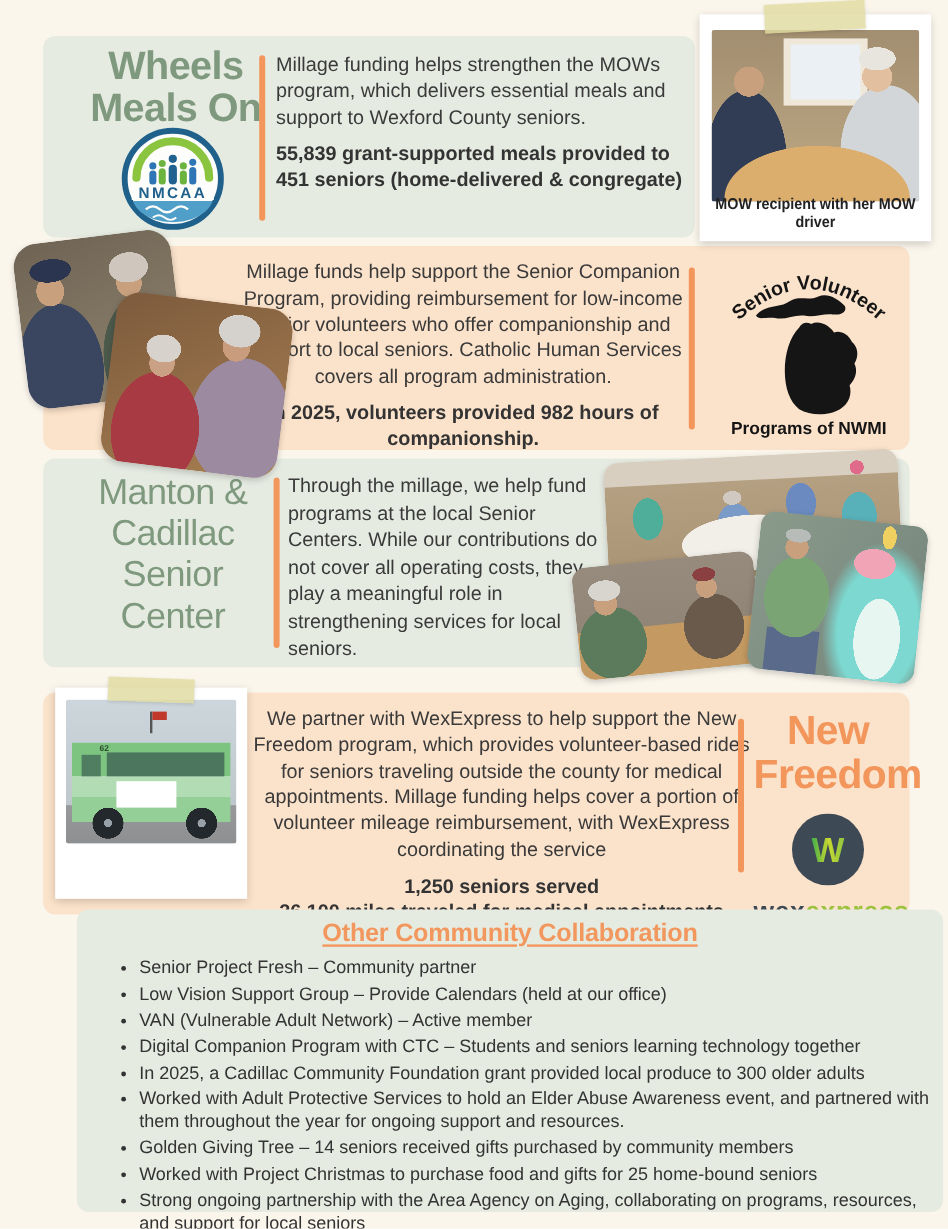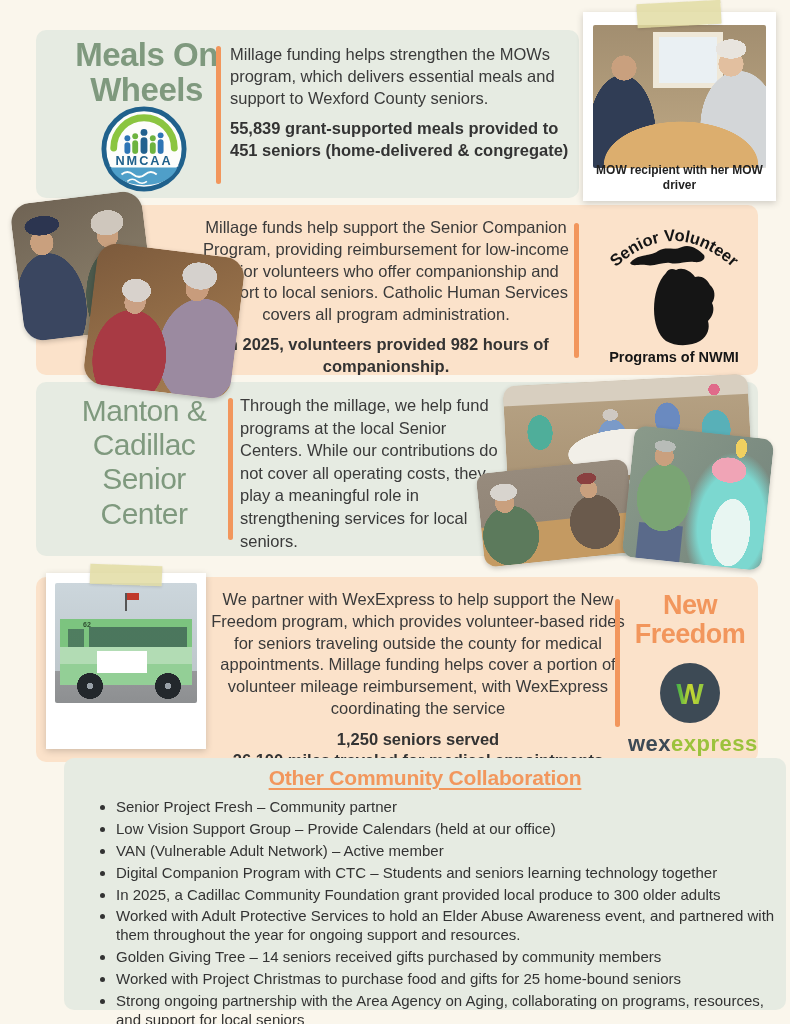--- a/index.html
+++ b/index.html
@@ -110,43 +110,43 @@
     radial-gradient(circle,#99a1a8 0 18%,#23282c 19% 70%,transparent 71%) 22px 90px / 26px 26px no-repeat,
     radial-gradient(circle,#99a1a8 0 18%,#23282c 19% 70%,transparent 71%) 100px 90px / 26px 26px no-repeat,
     linear-gradient(180deg,#7cc47f 0 42%,#b2dcb4 42% 68%,#93cf96 68% 100%) 5px 36px / 132px 66px no-repeat,
     linear-gradient(#97999b,#8d8f91) 0 88px / 142px 32px no-repeat,
     linear-gradient(#ccd6dc,#b9c2c6);}
   .bus-number{position:absolute;left:28px;top:38px;font-size:7px;font-weight:bold;color:#2e4e30;}
   .nf-text{position:absolute;left:172px;top:12px;width:420px;text-align:center;}
   .nf-stats{margin-top:9px;line-height:1.3;}
   .nf-vline{left:579px;top:22px;height:128px;}
   .nf-right{position:absolute;left:592px;top:14px;width:124px;text-align:center;}
-  .nf-title{font-size:27px;line-height:1.08;font-weight:bold;color:#f2965c;letter-spacing:-0.5px;}
+  .nf-title{font-size:34px;line-height:1.08;font-weight:bold;color:#f2965c;letter-spacing:-0.5px;}
   .wex-circle{margin:14px auto 0;width:60px;height:60px;}
   .wex-word{margin-top:4px;font-size:22px;font-weight:bold;letter-spacing:.5px;white-space:nowrap;}
   .wex-dark{color:#3d4a55;}
   .wex-green{color:#9bc23c;}
   .wex-tag{margin-top:1px;font-size:5.5px;font-weight:bold;color:#8bb03c;letter-spacing:.2px;white-space:nowrap;}
 
   
   .sec-collab{left:36px;top:758px;width:722px;height:252px;margin-left:28px;}
   .collab-h{margin:0;position:absolute;left:0;top:8px;width:100%;text-align:center;font-size:21px;font-weight:bold;color:#f2975d;text-decoration:underline;text-decoration-thickness:2px;text-underline-offset:3px;letter-spacing:-0.2px;}
   .collab-list{position:absolute;left:30px;top:40px;width:668px;margin:0;padding:0 0 0 22px;}
   .collab-list li{font-size:15px;line-height:1.26;color:#333;margin-bottom:3px;}
   .collab-list li::marker{color:#333;}
 </style>
 </head>
 <body>
 
 <div class="page">
 
   <section class="panel green sec-mow">
     <div class="mow-title">
+      <div>Wheels</div>
       <div>Meals On</div>
-      <div>Wheels</div>
     </div>
     <svg class="nmcaa" viewBox="0 0 90 90">
       <circle cx="45" cy="45" r="41" fill="#fdfdfb" stroke="#20618c" stroke-width="5"></circle>
       <path d="M14,44 A31,31 0 0 1 76,44" stroke="#8bc540" stroke-width="7" fill="none" stroke-linecap="round"></path>
       <g>
         <circle cx="28" cy="34" r="3" fill="#2e75b5"></circle>
           <rect x="25" y="38" width="6" height="12" rx="3" fill="#2e75b5"></rect>
         <circle cx="36" cy="32" r="3" fill="#6db33f"></circle>
           <rect x="33" y="36" width="6" height="14" rx="3" fill="#6db33f"></rect>
         <circle cx="45" cy="28" r="3.5" fill="#21618f"></circle>

